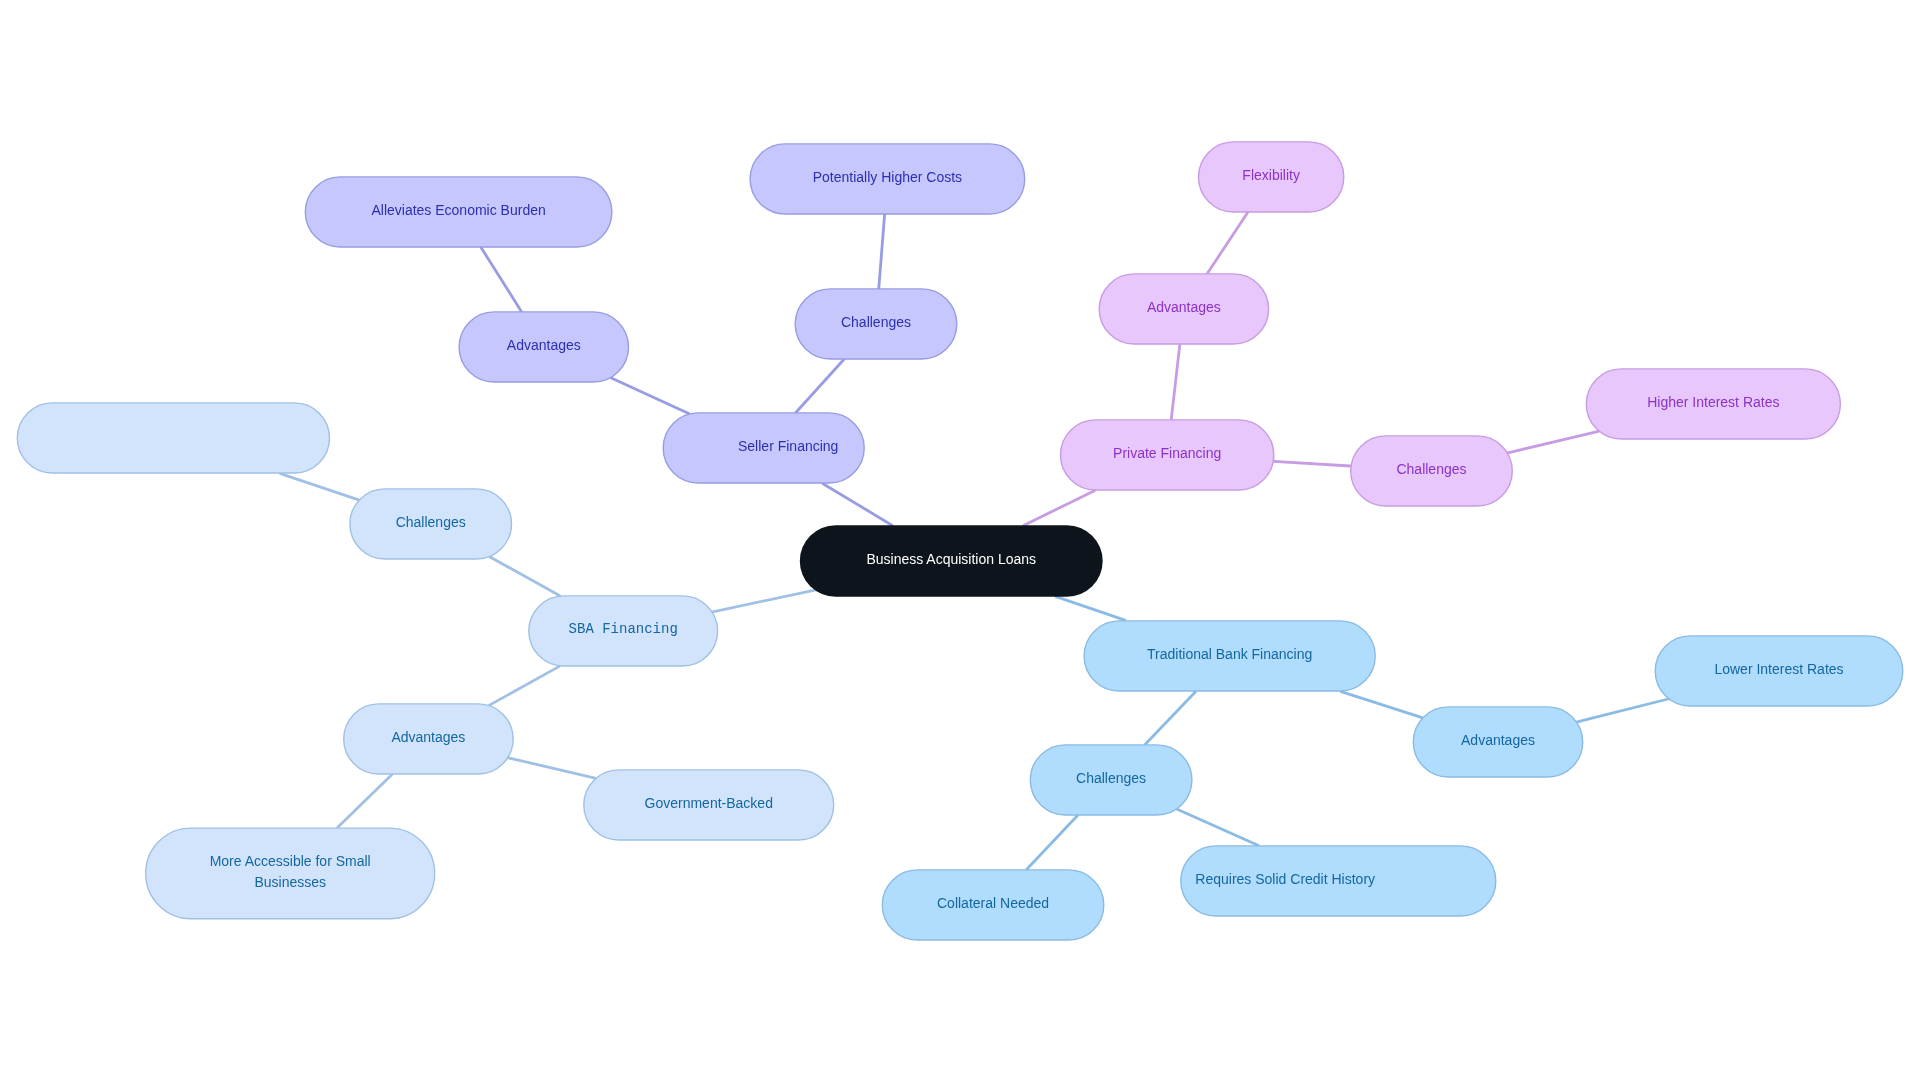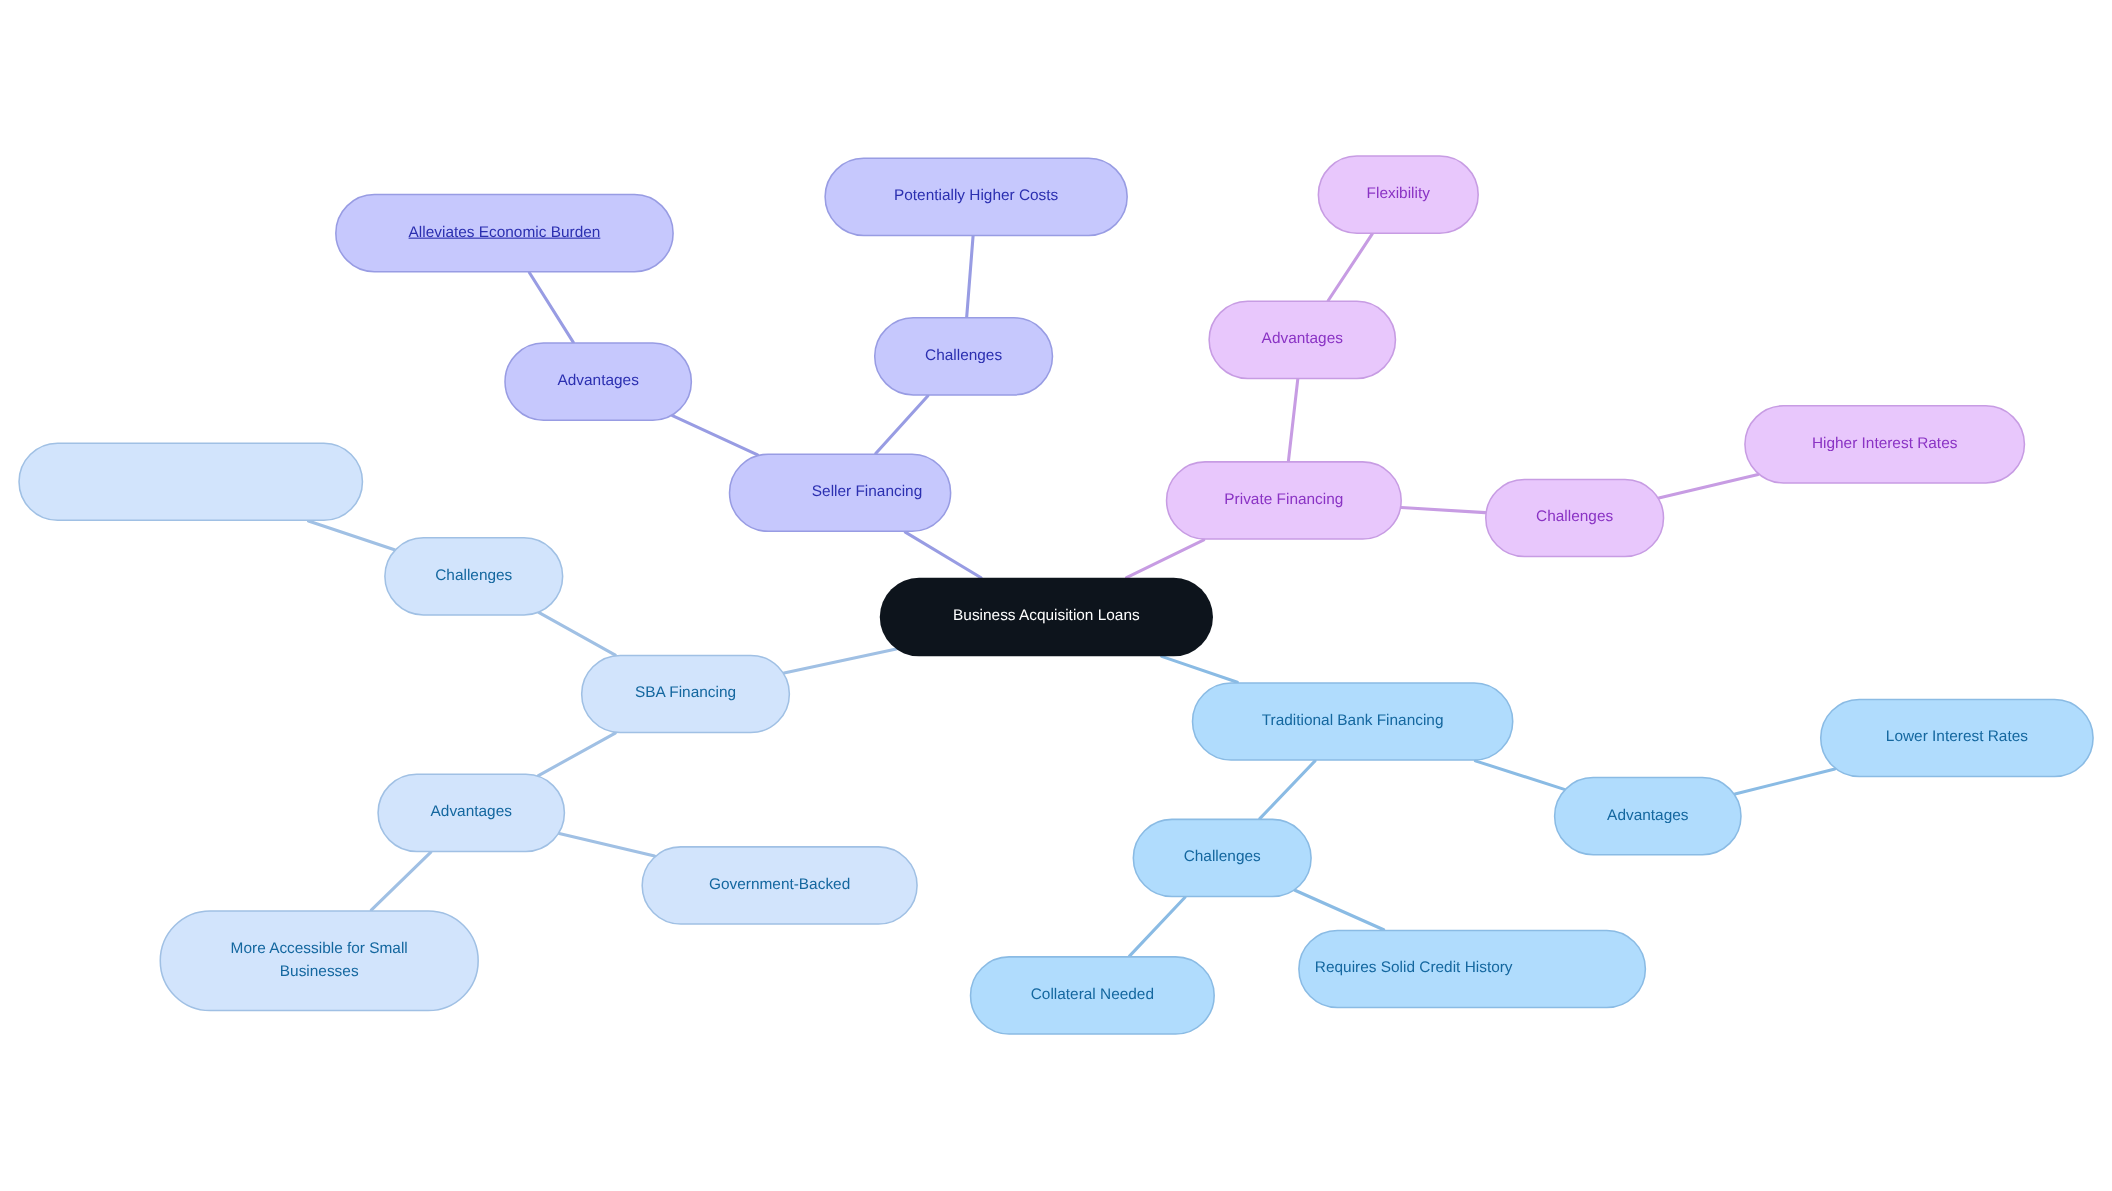--- a/index.html
+++ b/index.html
@@ -98,21 +98,21 @@
   </svg>
   <div class="mm-label" style="left: 799.8px; top: 523.7px; width: 302.9px; height: 71.5px; color: rgb(255, 255, 255); justify-content: center;">
     <span>Business Acquisition Loans</span>
   </div>
   <div class="mm-label" style="left: 687px; top: 410.7px; width: 202.4px; height: 71.5px; color: rgb(43, 47, 176);">
     <span>Seller Financing</span>
   </div>
   <div class="mm-label" style="left: 458.4px; top: 309.7px; width: 170.8px; height: 71.5px; color: rgb(43, 47, 176);">
     <span>Advantages</span>
   </div>
-  <div class="mm-label" style="left: 304.6px; top: 174.7px; width: 308px; height: 71.5px; color: rgb(43, 47, 176); text-decoration: underline;">
+  <div class="mm-label" style="left: 304.6px; top: 174.7px; width: 308px; height: 71.5px; color: rgb(43, 47, 176);">
     <span>Alleviates Economic Burden</span>
   </div>
   <div class="mm-label" style="left: 794.5px; top: 286.7px; width: 163px; height: 71.5px; color: rgb(43, 47, 176);">
     <span>Challenges</span>
   </div>
   <div class="mm-label" style="left: 749.4px; top: 141.7px; width: 276px; height: 71.5px; color: rgb(43, 47, 176);">
     <span>Potentially Higher Costs</span>
   </div>
   <div class="mm-label" style="left: 1059.8px; top: 417.7px; width: 214.7px; height: 71.5px; color: rgb(138, 51, 196);">
     <span>Private Financing</span>
@@ -122,21 +122,21 @@
   </div>
   <div class="mm-label" style="left: 1197.8px; top: 139.7px; width: 146.7px; height: 71.5px; color: rgb(138, 51, 196);">
     <span>Flexibility</span>
   </div>
   <div class="mm-label" style="left: 1350px; top: 433.7px; width: 163px; height: 71.5px; color: rgb(138, 51, 196);">
     <span>Challenges</span>
   </div>
   <div class="mm-label" style="left: 1585.6px; top: 366.7px; width: 255.5px; height: 71.5px; color: rgb(138, 51, 196);">
     <span>Higher Interest Rates</span>
   </div>
-  <div class="mm-label" style="left: 528.1px; top: 593.7px; width: 190.2px; height: 71.5px; color: rgb(20, 103, 159);">
+  <div class="mm-label" style="left: 528.1px; top: 593.7px; width: 190.2px; height: 71.5px; color: rgb(20, 103, 159); font-family: Liberation Mono, monospace;">
     <span>SBA Financing</span>
   </div>
   <div class="mm-label" style="left: 349.2px; top: 486.7px; width: 163px; height: 71.5px; color: rgb(20, 103, 159);">
     <span>Challenges</span>
   </div>
   <div class="mm-label" style="left: 343px; top: 701.7px; width: 170.8px; height: 71.5px; color: rgb(20, 103, 159);">
     <span>Advantages</span>
   </div>
   <div class="mm-label" style="left: 583.1px; top: 767.7px; width: 251.3px; height: 71.5px; color: rgb(20, 103, 159);">
     <span>Government-Backed</span>

